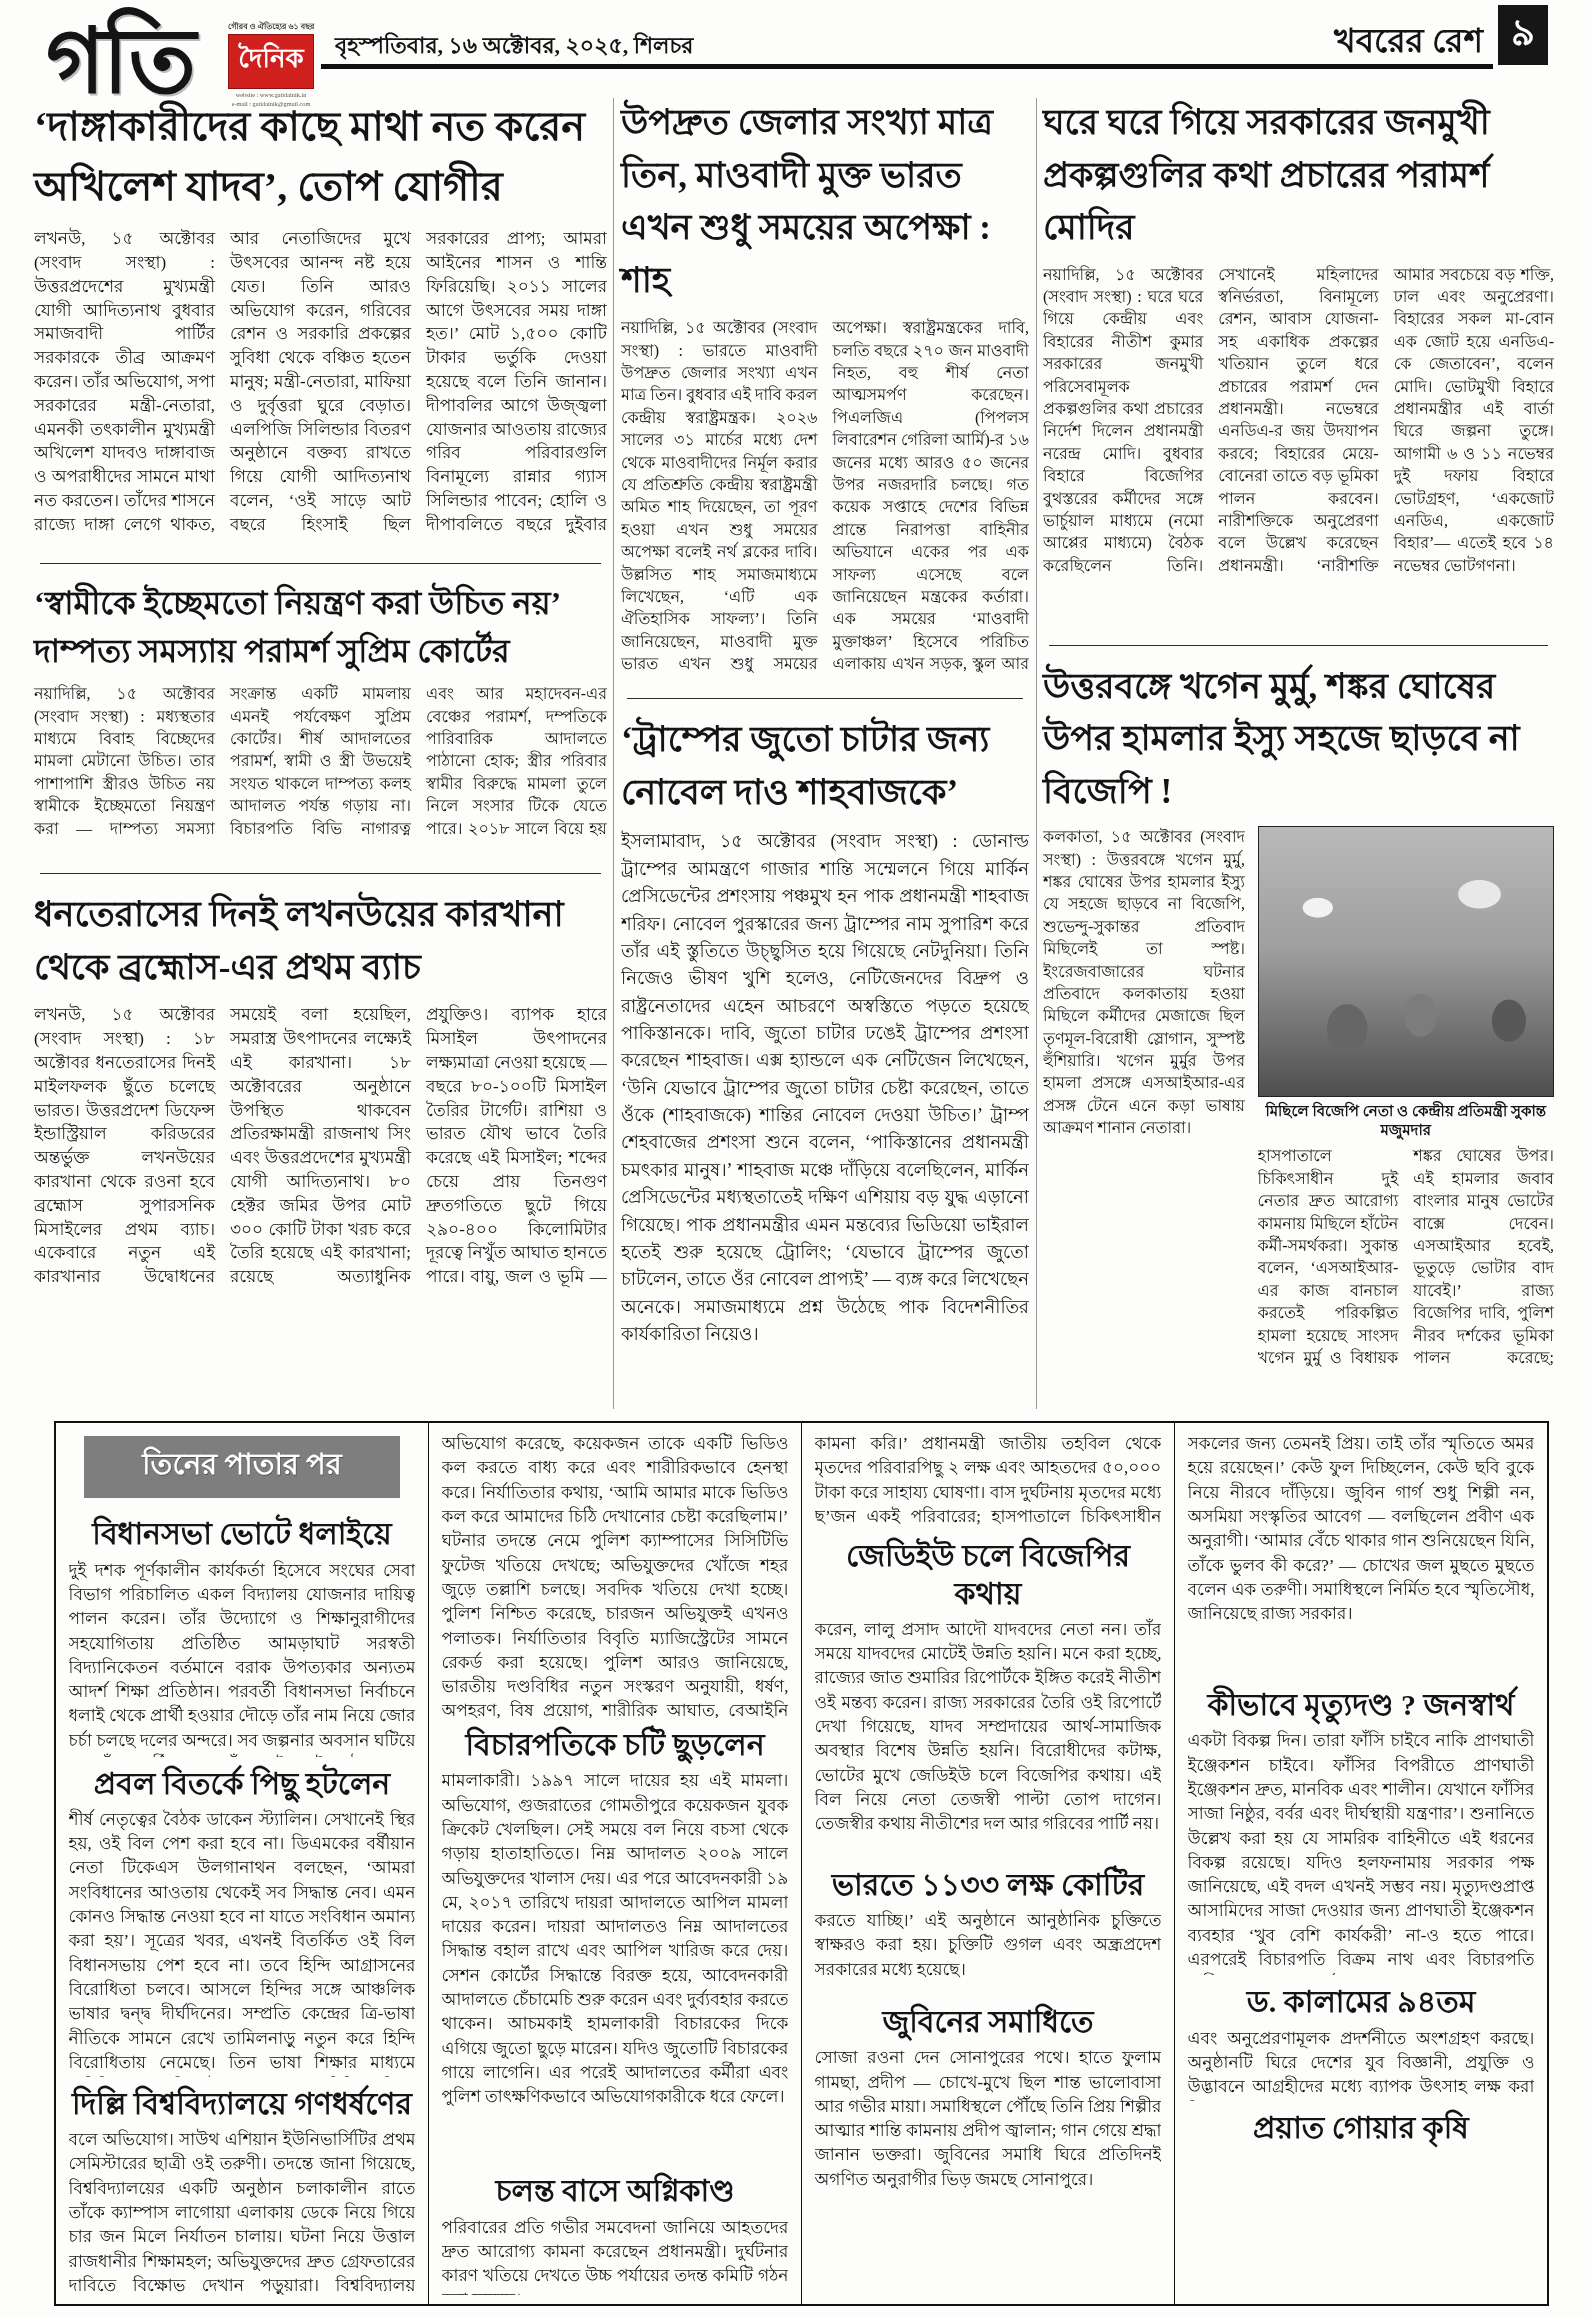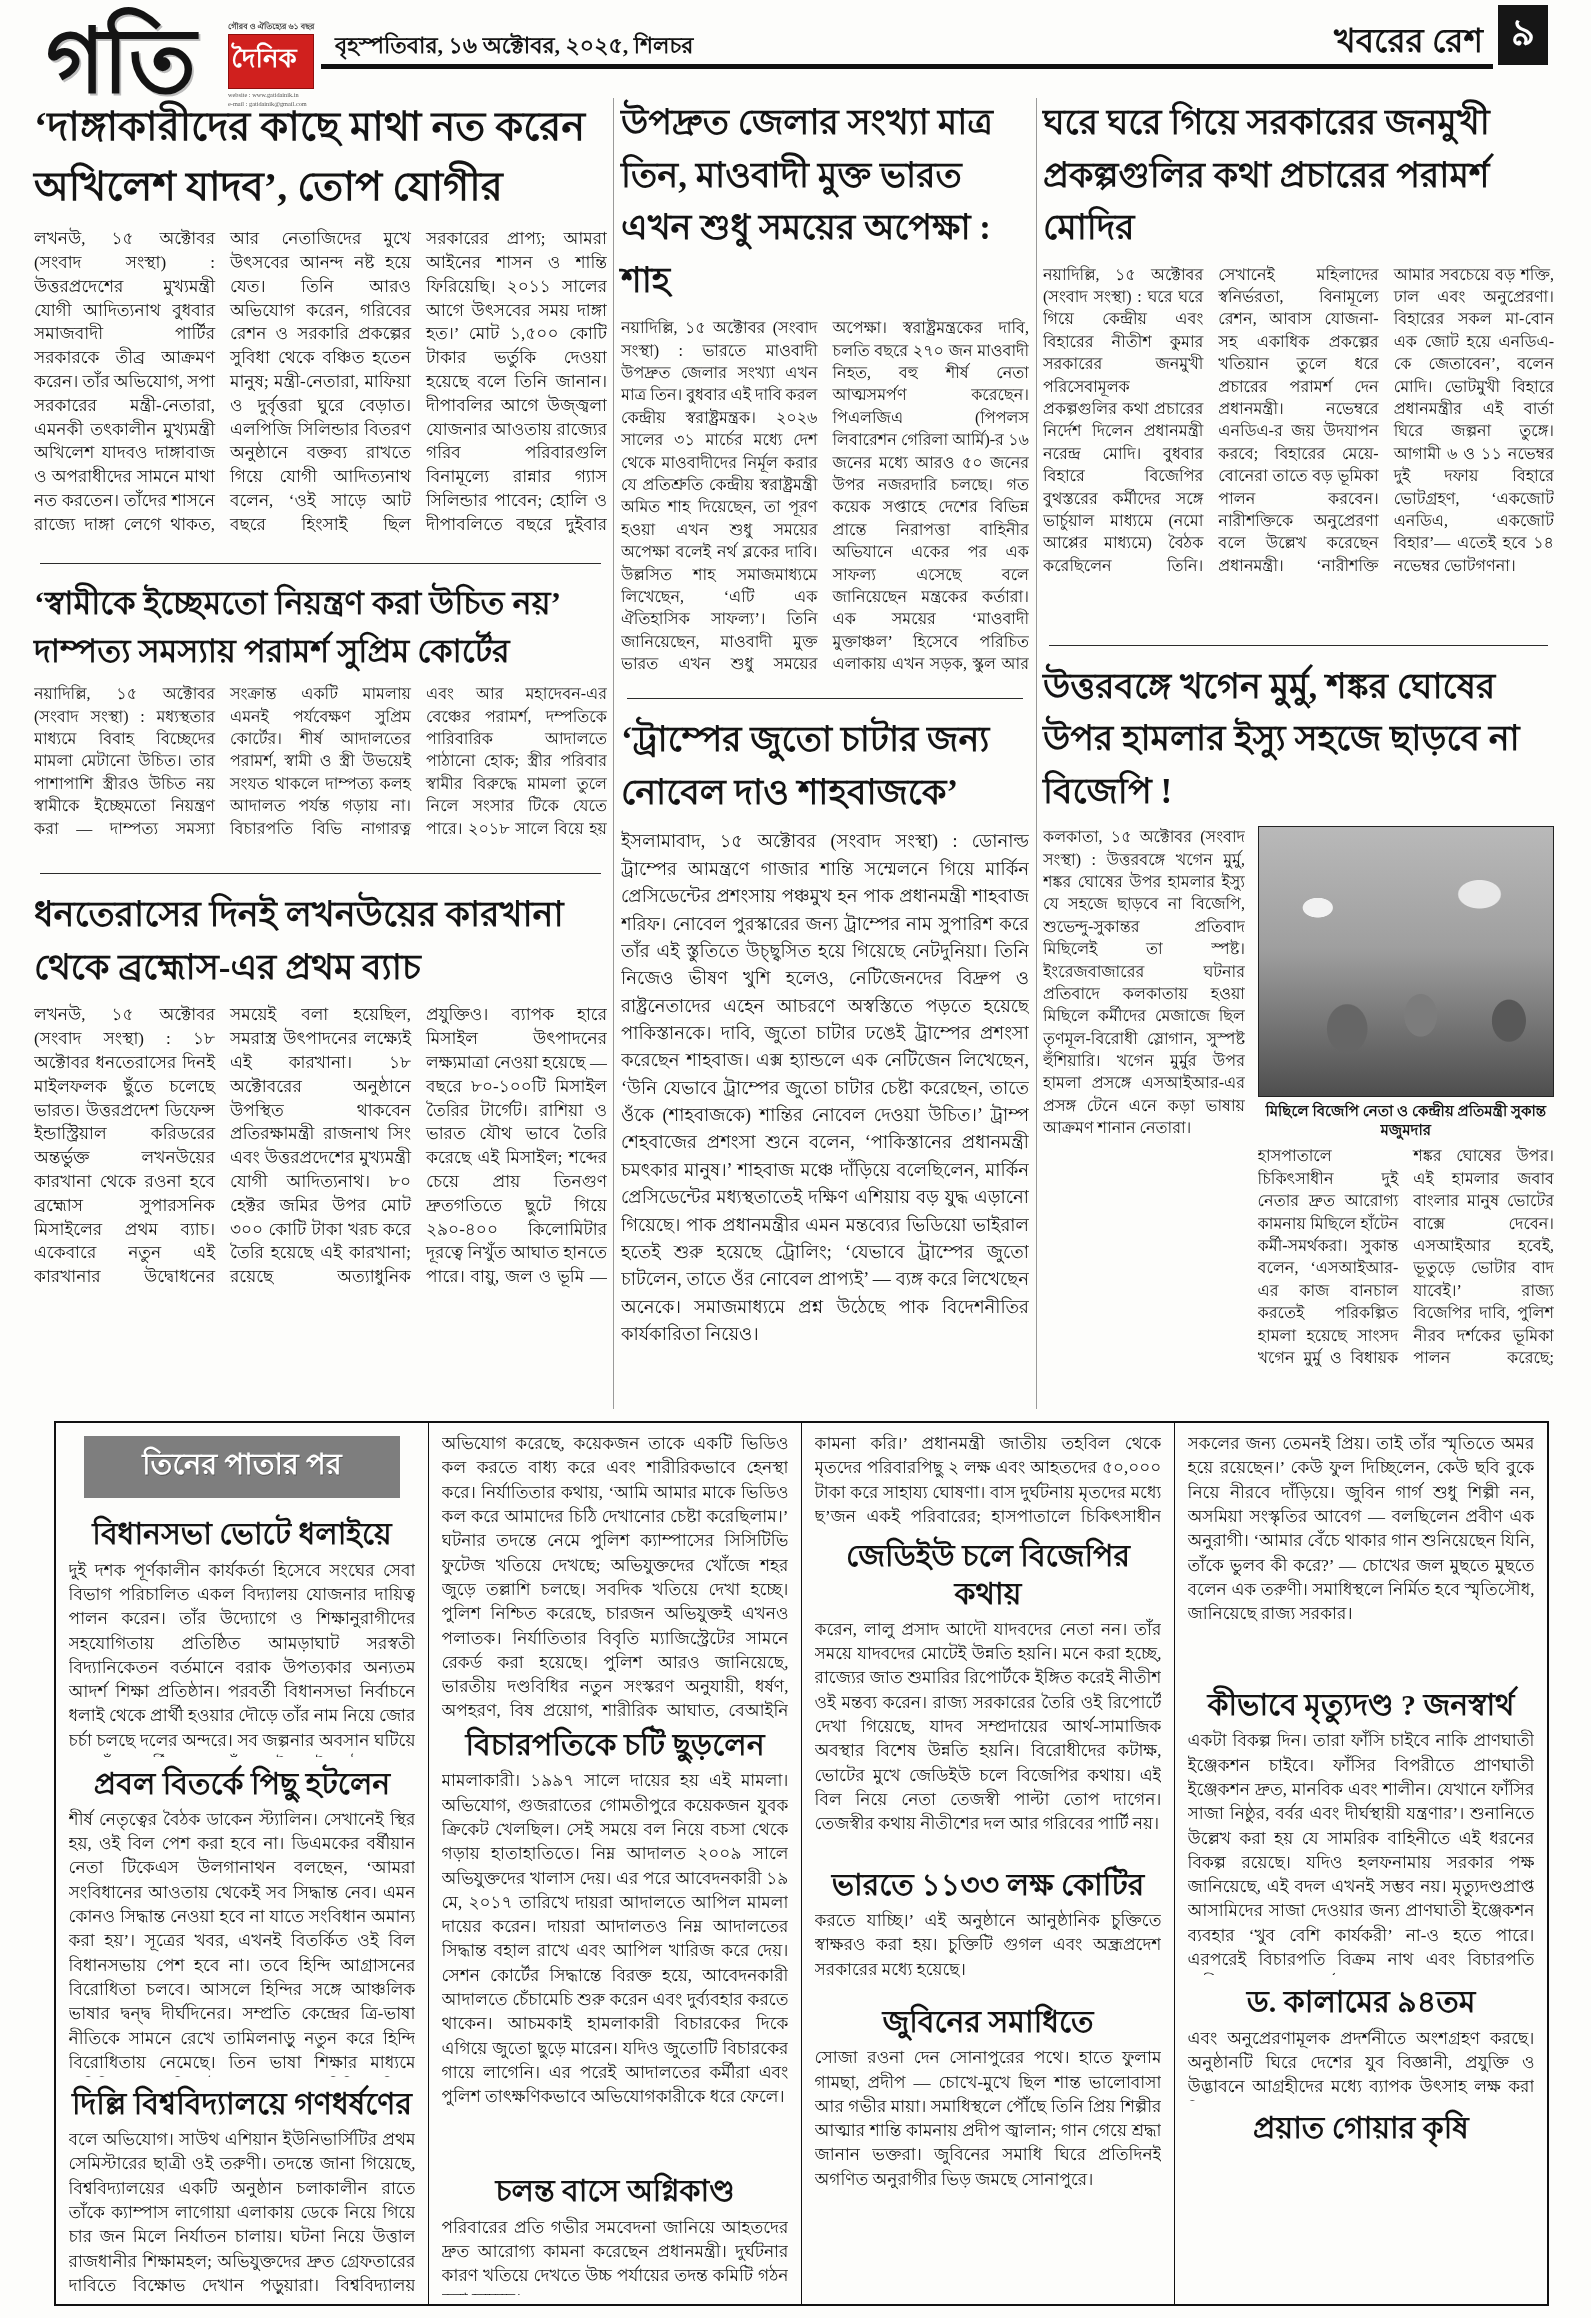--- a/index.html
+++ b/index.html
@@ -3,21 +3,21 @@
 <meta charset="utf-8">
 <style>
   html,body{margin:0;padding:0;background:#cfcfcf;}
   .page{
     position:relative;width:1592px;height:2319px;background:#fdfdfb;
     font-family:"Liberation Serif","DejaVu Serif",serif;color:#141414;overflow:hidden;padding-left:24px;
   }
   
   .logo-gati{position:absolute;left:46px;top:-8px;font-size:90px;font-weight:bold;
     letter-spacing:-2.3px;text-shadow:1.7px 1.7px 0 #bdbdbd;}
-  .logo-block{position:absolute;left:228px;top:19.5px;width:86px;}
+  .logo-block{position:absolute;left:228px;top:19.5px;width:86px;text-align:center;}
   .logo-tagline{font-size:8px;font-weight:bold;color:#333;white-space:nowrap;}
   .logo-daily{margin-top:1.1px;background:#d0201e;color:#fff;font-size:26px;font-weight:bold;
     padding:3.4px 2.3px 5.7px;border:1.1px solid #8e0f0e;}
   .logo-contact{font-size:6.3px;color:#555;margin-top:2.3px;line-height:1.4;white-space:nowrap;}
   .dateline{position:absolute;left:335px;top:27.5px;font-size:22px;font-weight:bold;}
   .header-rule{position:absolute;left:321px;top:64px;width:1172px;height:5.2px;background:#111;}
   .section-title{position:absolute;left:1231px;top:15px;width:252px;text-align:right;
     font-size:33px;font-weight:bold;}
   .page-num{position:absolute;left:1498px;top:4.6px;width:50px;height:60px;background:#161616;
     color:#fff;font-size:37px;font-weight:bold;display:flex;align-items:center;justify-content:center;}

